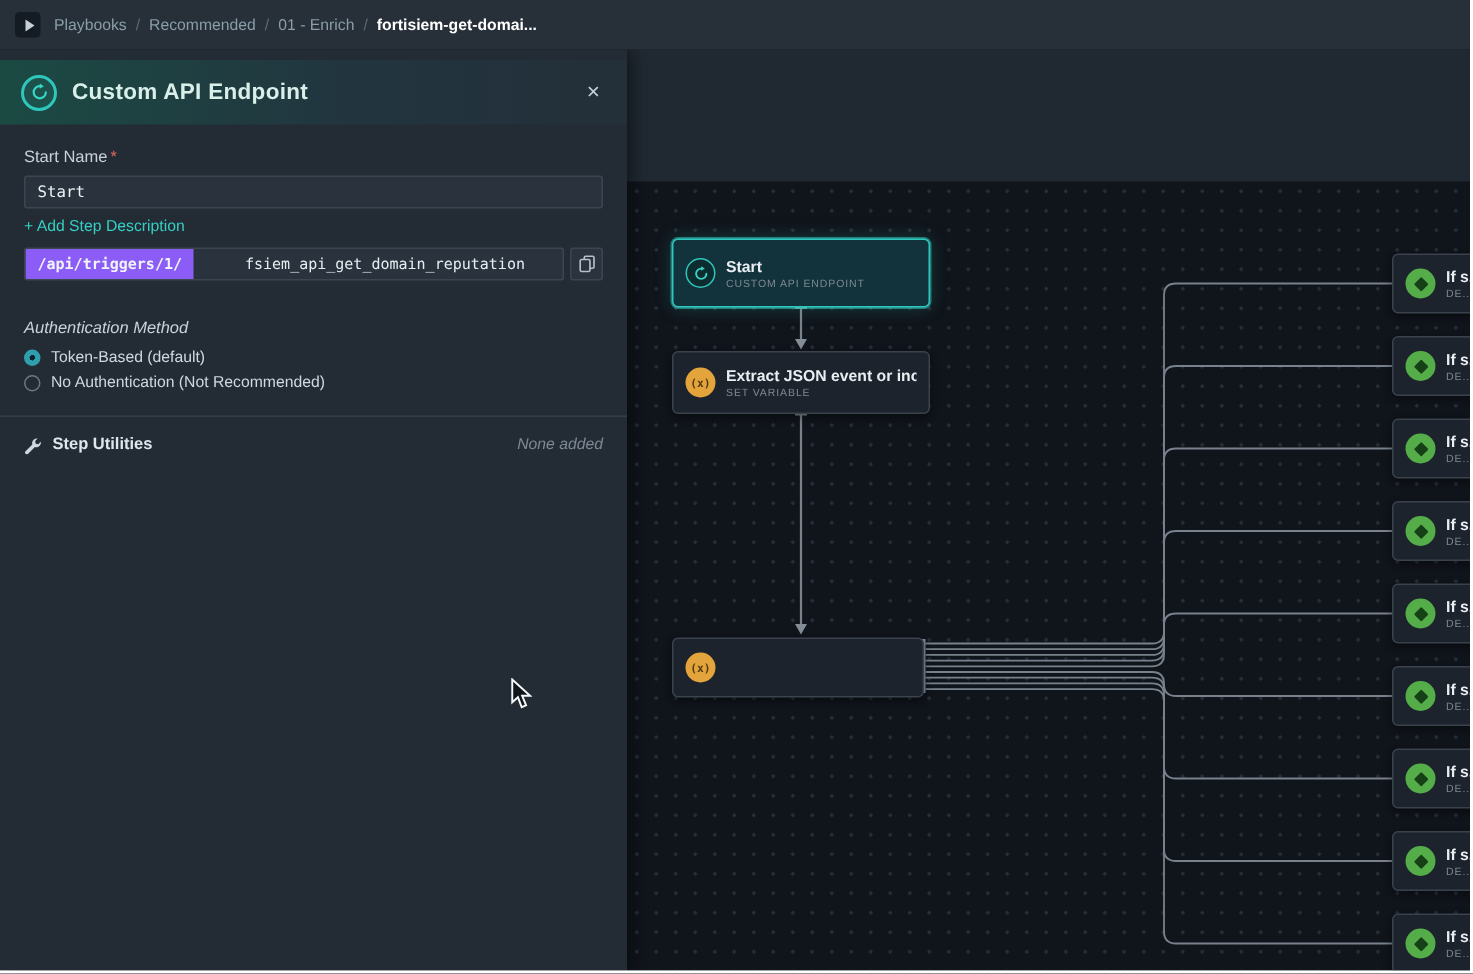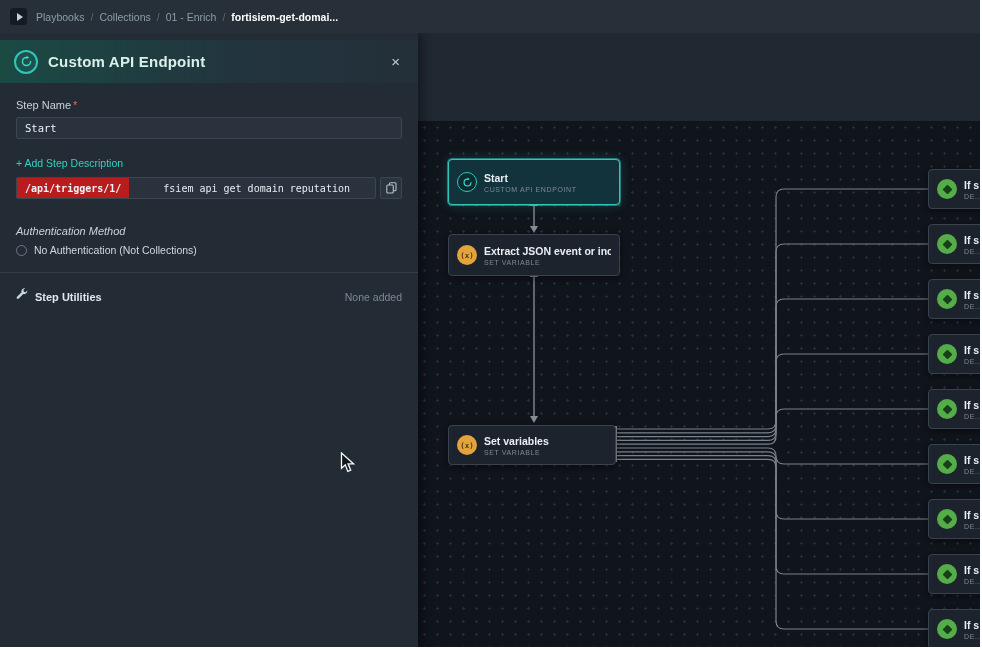--- a/index.html
+++ b/index.html
@@ -24,40 +24,40 @@
   .panel-icon{width:24px;height:24px;border-radius:50%;border:2px solid #2fc7bb;background:rgba(47,199,187,.08);
               display:flex;align-items:center;justify-content:center;flex-shrink:0;box-sizing:border-box;}
   .panel-title{flex:1;margin:0;font-size:15px;font-weight:700;color:#d9efe9;letter-spacing:.2px;}
   .close-btn{background:none;border:none;color:#c3cdd5;font-size:15px;line-height:1;cursor:pointer;padding:4px;}
   .panel-body{padding:16px;}
   .field-label{font-size:11px;color:#c9d2da;}
   .req{color:#e06c5a;margin-left:2px;}
   .text-input{display:block;width:100%;box-sizing:border-box;margin-top:6px;height:22px;background:#2a333d;
               border:1px solid #3c4650;color:#eef3f7;font-family:"DejaVu Sans Mono",monospace;font-size:10.5px;
               padding:0 8px;border-radius:2px;outline:none;}
-  .add-desc{display:inline-block;margin-top:18px;color:#35cfc3;font-size:10.5px;cursor:pointer;text-decoration:none;}
+  .add-desc{display:inline-block;margin-top:6px;color:#35cfc3;font-size:10.5px;cursor:pointer;text-decoration:none;}
   .route-label{margin-top:15px;}
   .route-row{display:flex;align-items:stretch;margin-top:6px;gap:4px;}
   .route-main{display:flex;flex:1;border:1px solid #3c4650;border-radius:2px;overflow:hidden;background:#2a333d;height:22px;box-sizing:border-box;}
-  .route-prefix{background:#b91c1c;color:#f0f4f8;font-family:"DejaVu Sans Mono",monospace;font-size:10px;
+  .route-prefix{background:#8b5cf6;color:#f0f4f8;font-family:"DejaVu Sans Mono",monospace;font-size:10px;
                 font-weight:bold;display:flex;align-items:center;padding:0 8px;white-space:nowrap;}
   .route-input{flex:1;min-width:0;background:transparent;border:none;color:#e6edf2;
                font-family:"DejaVu Sans Mono",monospace;font-size:10px;padding:0 6px;outline:none;margin-left:28px;}
   .icon-btn{width:22px;height:22px;background:#2b343e;border:1px solid #3c4650;border-radius:2px;
             display:flex;align-items:center;justify-content:center;cursor:pointer;padding:0;flex-shrink:0;}
   .auth-label{margin-top:26px;font-style:italic;}
   .auth-options{margin-top:7px;display:flex;flex-direction:column;gap:5px;}
   .radio-row{display:flex;align-items:center;gap:7px;cursor:pointer;}
   .radio{width:11px;height:11px;border-radius:50%;border:1px solid #6d7884;box-sizing:border-box;flex-shrink:0;}
   .radio.selected{border:none;background:radial-gradient(circle,#0d2229 0 1.8px,#2f9fae 1.9px 100%);}
   .radio-label{font-size:10.5px;color:#cfd8df;}
   .divider{border:none;border-top:1px solid #333e49;margin:16px -16px 0 -16px;}
-  .utilities-row{display:flex;align-items:flex-end;gap:7px;padding:12px 0;cursor:pointer;}
+  .utilities-row{display:flex;align-items:flex-start;gap:7px;padding:12px 0;cursor:pointer;}
   .util-label{font-size:11px;font-weight:bold;color:#dfe7ed;flex:1;}
-  .none-added{font-size:10.5px;color:#7e8893;}
+  .none-added{font-size:10.5px;font-style:italic;color:#7e8893;}
   
   .canvas-area{position:absolute;top:33px;left:418px;right:0;bottom:0;overflow:hidden;background:#202831;}
   .canvas-bg{position:absolute;left:0;right:0;top:88px;bottom:0;background-color:#10141b;
              background-image:radial-gradient(circle,#272e38 1px,transparent 1.3px);background-size:13px 13px;}
   .connectors{position:absolute;top:0;left:0;z-index:1;}
   .node{position:absolute;z-index:2;display:flex;align-items:center;gap:7px;padding:6px 8px;background:#1c232c;
         border:1px solid #3a434d;border-radius:4px;height:40px;width:172px;box-sizing:border-box;
         box-shadow:0 2px 6px rgba(0,0,0,.45);cursor:pointer;}
   .node.start{height:46px;background:#12333b;border:1px solid #2fc7bb;
               box-shadow:0 0 0 1px rgba(47,199,187,.55),0 0 12px rgba(47,199,187,.25);}
@@ -78,62 +78,66 @@
 
 <div class="app">
 
   <div class="topbar">
     <span class="pb-logo">
         <span class="play-tri"></span>
       </span>
     <nav class="breadcrumb">
         <span class="crumb">Playbooks</span>
         <span class="sep">/</span>
-        <span class="crumb">Collections</span>
+        <span class="crumb">Recommended</span>
         <span class="sep">/</span>
         <span class="crumb">01 - Enrich</span>
         <span class="sep">/</span>
         <span class="crumb current">fortisiem-get-domai...</span>
       </nav>
   </div>
 
   <aside class="panel">
     <div class="panel-header">
       <span class="panel-icon">
         <svg width="13" height="13" viewBox="0 0 16 16">
             <path d="M13 8 A5 5 0 1 1 8 3" fill="none" stroke="#38d6c9" stroke-width="1.8" stroke-linecap="round"></path>
             <path d="M8 0.8 L11.4 3 L8 5.2 Z" fill="#38d6c9"></path>
           </svg>
       </span>
       <h1 class="panel-title">Custom API Endpoint</h1>
       <button class="close-btn">×</button>
     </div>
     <div class="panel-body">
-      <div class="field-label"><span>Step Name</span><span class="req">*</span></div>
+      <div class="field-label"><span>Start Name</span><span class="req">*</span></div>
       <input class="text-input" value="Start" style="">
       <a class="add-desc">+ Add Step Description</a>
 
       <div class="route-row">
         <div class="route-main">
           <span class="route-prefix">/api/triggers/1/</span>
           <input class="route-input" value="fsiem_api_get_domain_reputation" style="">
         </div>
         <button class="icon-btn">
           <svg width="11" height="12" viewBox="0 0 11 12">
               <rect x="3.5" y="0.8" width="6.5" height="8" rx="1" fill="none" stroke="#b6c0c9" stroke-width="1.1"></rect>
               <rect x="0.8" y="3" width="6.5" height="8" rx="1" fill="#2b343e" stroke="#b6c0c9" stroke-width="1.1"></rect>
             </svg>
         </button>
       </div>
 
       <div class="field-label auth-label">Authentication Method</div>
       <div class="auth-options">
           <div class="radio-row">
+            <span class="radio selected"></span>
+            <span class="radio-label">Token-Based (default)</span>
+          </div>
+          <div class="radio-row">
             <span class="radio"></span>
-            <span class="radio-label">No Authentication (Not Collections)</span>
+            <span class="radio-label">No Authentication (Not Recommended)</span>
           </div>
         </div>
 
       <hr class="divider">
       <div class="utilities-row">
         <span>
           <svg width="12" height="12" viewBox="0 0 16 16">
               <path d="M15 4.6 A4.2 4.2 0 0 1 9.7 9.4 L3.7 15.4 A1.6 1.6 0 0 1 1.4 13.1 L7.4 7.1 A4.2 4.2 0 0 1 12.2 1.8 L9.9 4.1 L10.4 6.4 L12.7 6.9 Z" fill="#cdd7df"></path>
             </svg>
         </span>
@@ -184,24 +188,20 @@
       <span class="ntext">
         <span class="ntitle">Extract JSON event or inc...</span>
         <span class="nsub">SET VARIABLE</span>
       </span>
     </div>
 
     <div class="node" style="left:30px;top:392px;width:168px;">
       <span class="nicon orange">
           <span>(x)</span>
         </span>
-      <span class="ntext">
-        <span class="ntitle">Set variables</span>
-        <span class="nsub">SET VARIABLE</span>
-      </span>
     </div>
 
     <div>
         <div class="node cond" style="left: 510px; top: 136px;">
           <span class="nicon green">
             <span class="diamond"></span>
           </span>
           <span class="ntext">
             <span class="ntitle">If s...</span>
             <span class="nsub">DE...</span>

